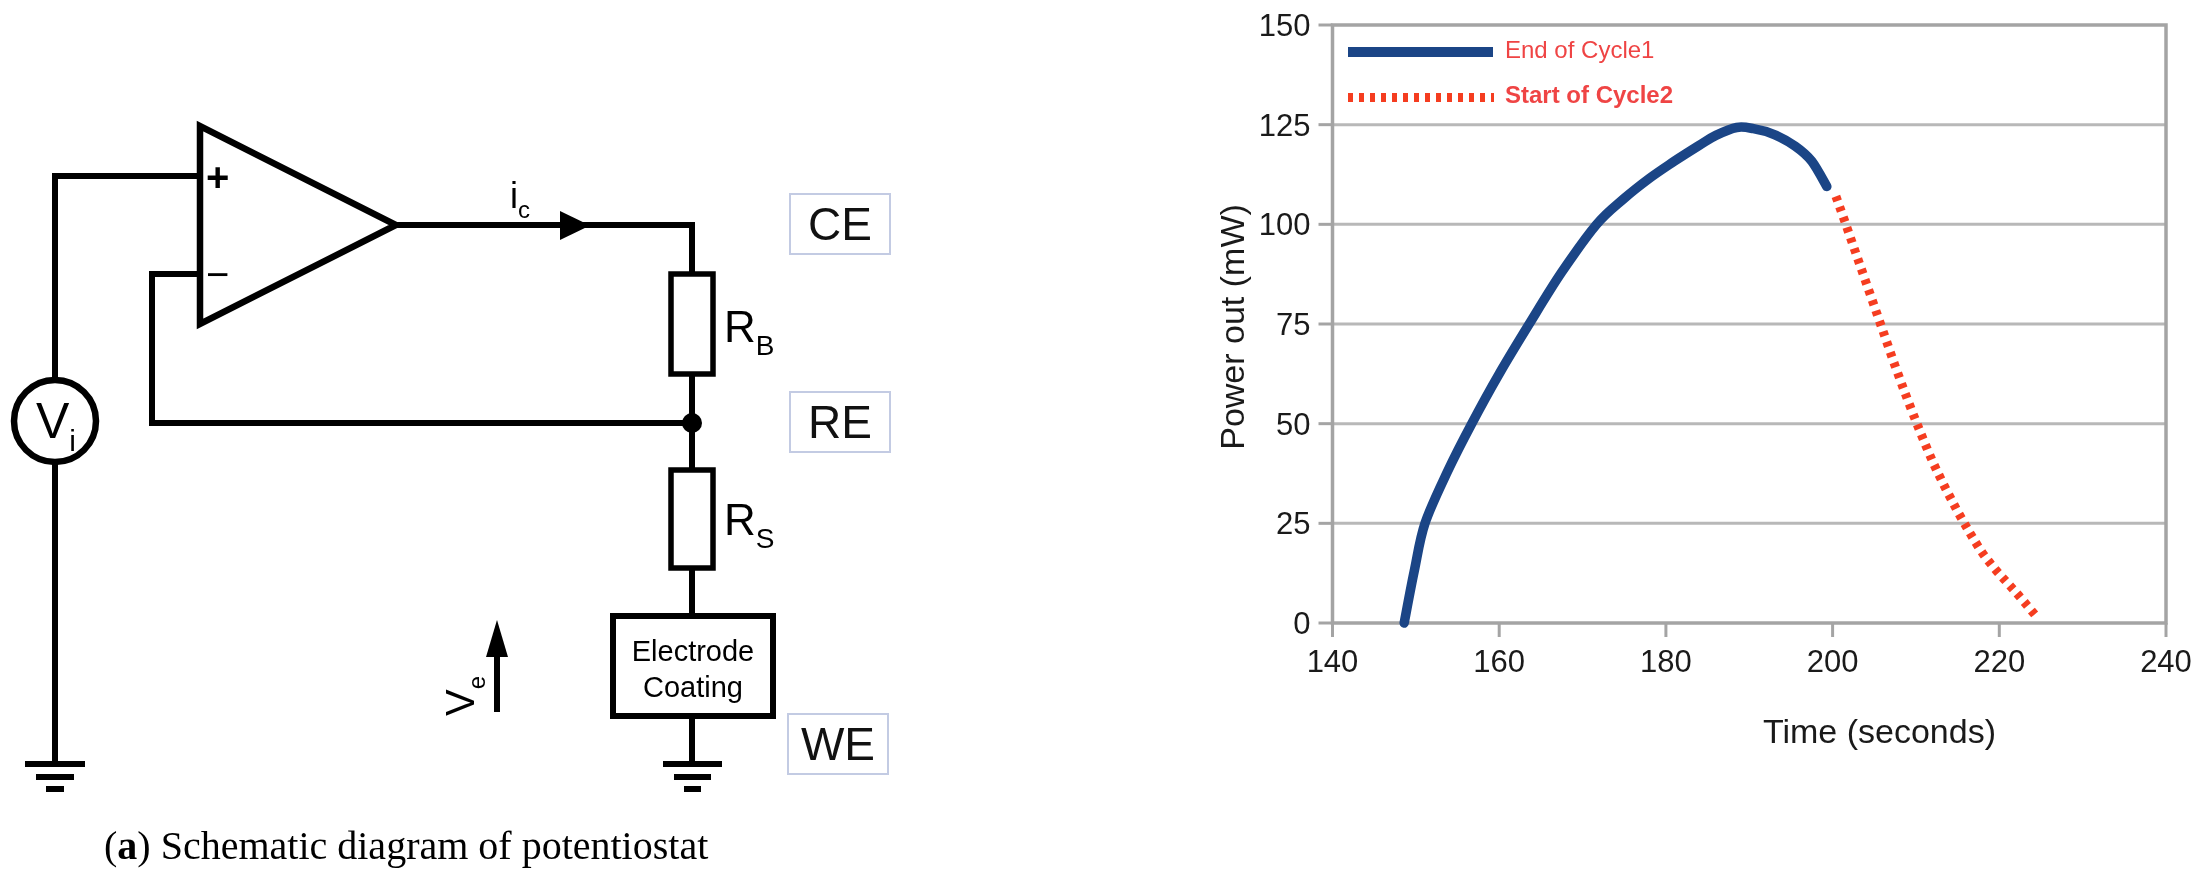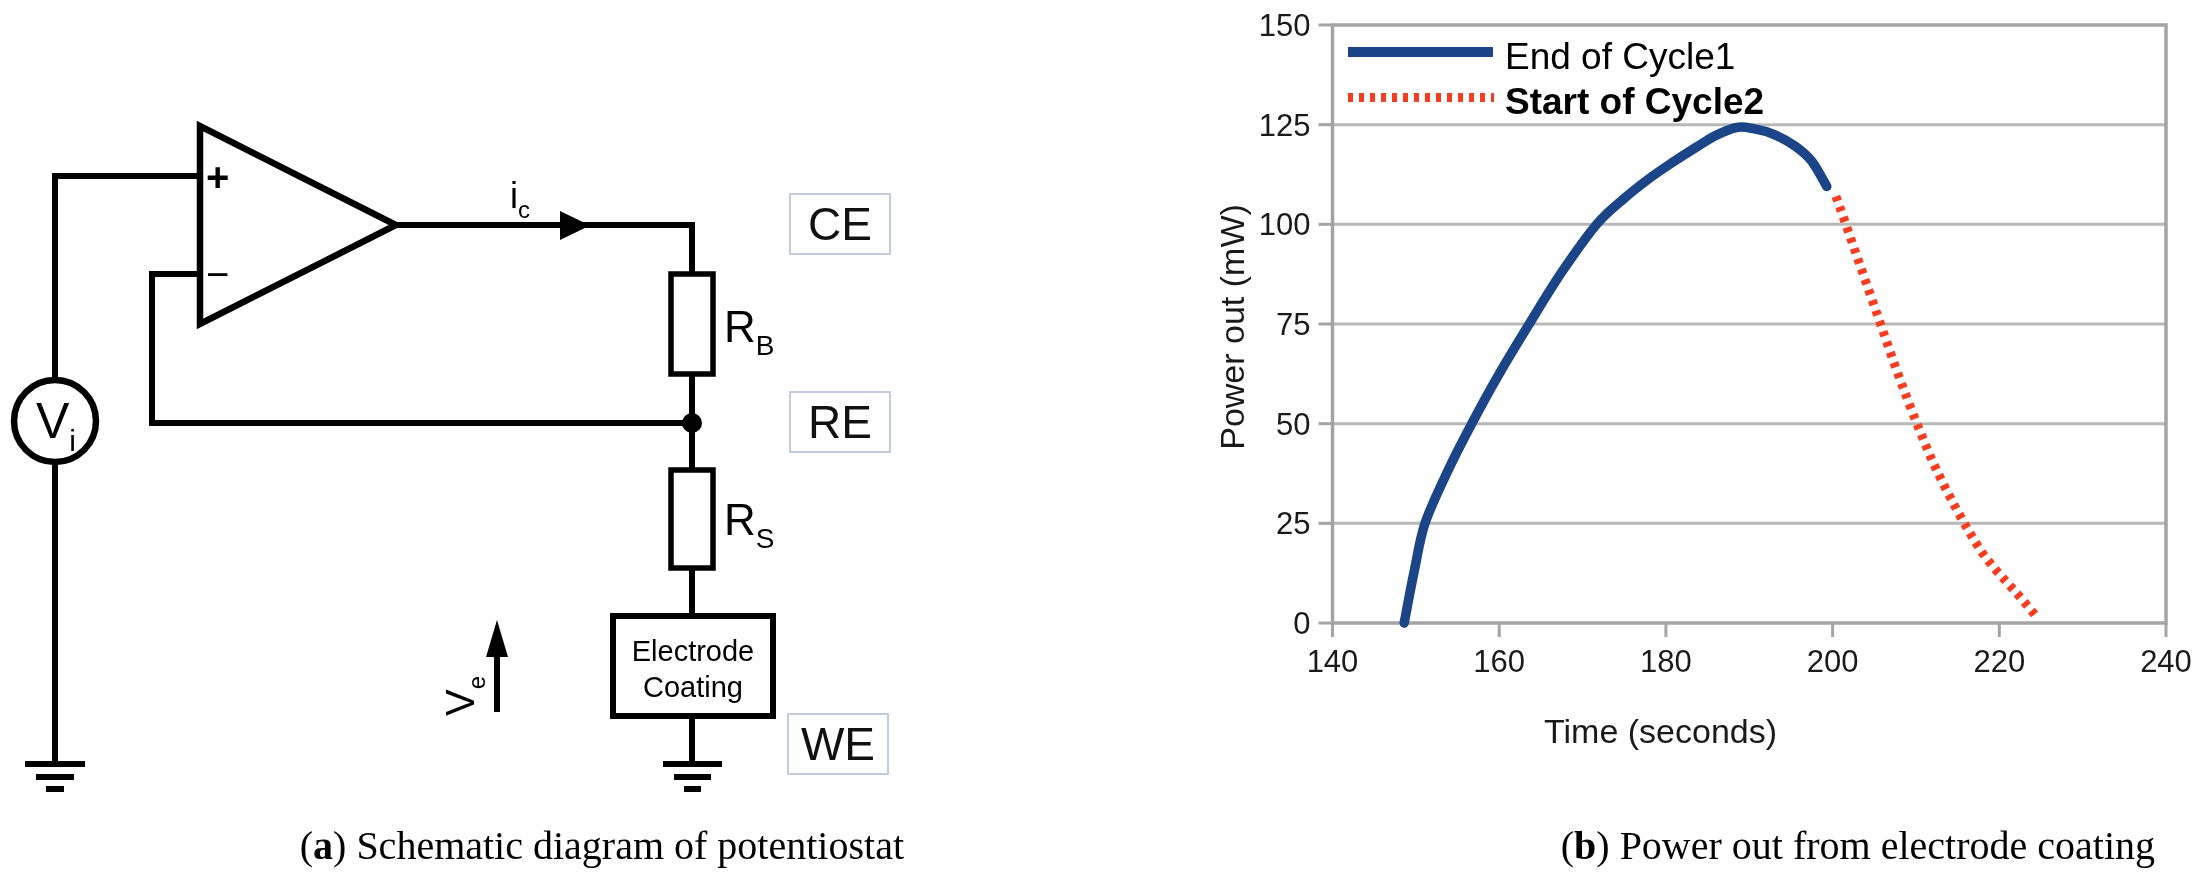--- a/index.html
+++ b/index.html
@@ -12,25 +12,25 @@
   .lblbox{fill:#fff;stroke:#c3cbe3;stroke-width:2;}
   .ctext{fill:#000;}
   .term{font-size:46px;fill:#111;text-anchor:middle;}
   .rlab{font-size:44px;}
   .rsub{font-size:28px;}
   .ecoat{font-size:29px;text-anchor:middle;}
   .tick{font-size:31px;fill:#1a1a1a;font-family:"Liberation Sans","DejaVu Sans",sans-serif;}
   .axis-label{position:absolute;font-size:34px;color:#1a1a1a;white-space:nowrap;}
   #ylabel-wrap{position:absolute;left:1232px;top:327px;width:0;height:0;}
   #ylabel-wrap .axis-label{position:absolute;transform:translate(-50%,-50%) rotate(-90deg);left:0;top:0;}
-  #xlabel{left:1544px;top:712px;width:300px;text-align:left;}
-  .legend-label{position:absolute;font-size:37px;color:#000000;white-space:nowrap;}
+  #xlabel{left:1696px;top:712px;width:300px;text-align:right;}
+  .legend-label{position:absolute;font-size:24px;color:#ef4444;white-space:nowrap;}
   .legend-swatch{position:absolute;}
   .caption{position:absolute;font-family:"Liberation Serif","DejaVu Serif",serif;
-           font-size:40px;color:#000;text-align:right;white-space:nowrap;}
+           font-size:40px;color:#000;text-align:left;white-space:nowrap;}
 </style>
 </head>
 <body>
 
 <div id="page">
 
   <svg viewBox="0 0 2206 894">
     <g>
 
       <polyline class="wire" points="55,380 55,176 200,176"></polyline>
@@ -139,15 +139,14 @@
   <div class="axis-label" id="xlabel">Time (seconds)</div>
 
   <div>
     <div class="legend-swatch" style="left: 1348px; top: 47px; width: 145px; height: 10px; background: rgb(27, 69, 134);"></div>
     <div class="legend-label" style="left:1505px;top:36px;">End of Cycle1</div>
     <div class="legend-swatch" style="left: 1348px; top: 93px; width: 146px; height: 9px; background: repeating-linear-gradient(90deg, rgb(245, 61, 32) 0px, rgb(245, 61, 32) 5px, transparent 5px, transparent 11px);"></div>
     <div class="legend-label" style="left:1505px;top:81px;font-weight:bold;">Start of Cycle2</div>
   </div>
 
   <div class="caption" style="left:104px;top:822px;width:800px;"><span>(</span><b>a</b><span>)</span><span> Schematic diagram of potentiostat</span></div>
-  <div class="caption" style="left:1355px;top:822px;width:800px;"><span>(</span><b>b</b><span>)</span><span> Power out from electrode coating</span></div>
 
 </div>
 
 </body></html>

